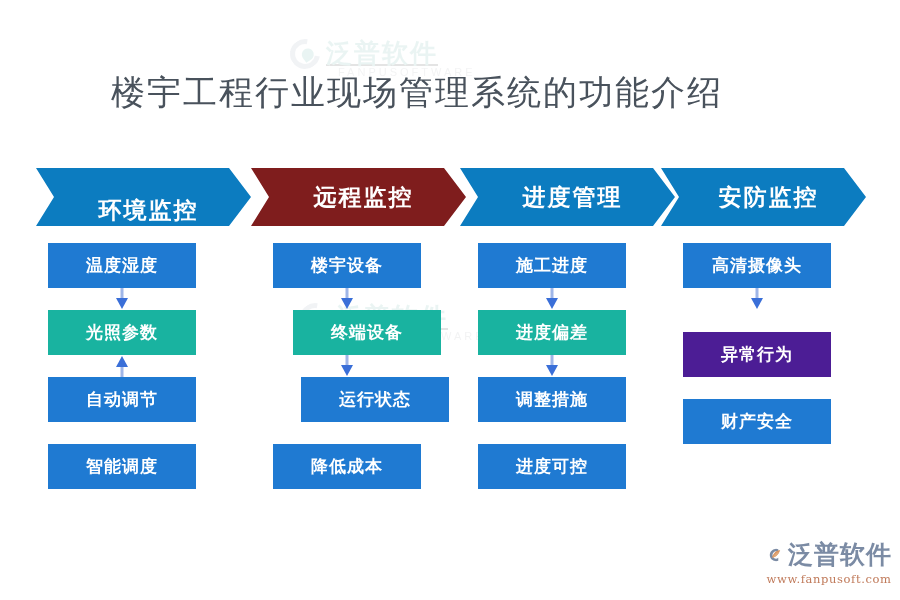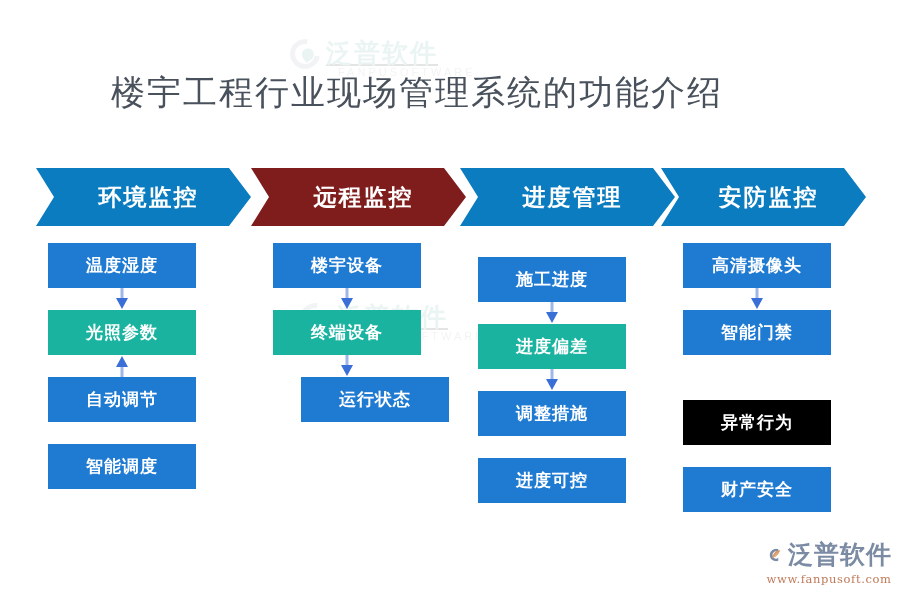--- a/index.html
+++ b/index.html
@@ -190,21 +190,21 @@
     <div class="wm-row">
       <div class="wm-mark"></div>
       <div class="wm-text">泛普软件</div>
     </div>
     <div class="wm-sub">FANPUSOFTWARE</div>
   </div>
 
   <div id="page-title">楼宇工程行业现场管理系统的功能介绍</div>
 
   <div id="chevron-band">
-      <div class="chevron" style="left: 36px; width: 215px; background: rgb(12, 124, 192);">
+      <div class="chevron" style="left: 36px; width: 215px; background: rgb(12, 124, 192); align-items: flex-end;">
         <div class="chevron-label">环境监控</div>
       </div>
       <div class="chevron" style="left: 251px; width: 215px; background: #7f1d1d;">
         <div class="chevron-label">远程监控</div>
       </div>
       <div class="chevron" style="left: 460px; width: 215px; background: rgb(12, 124, 192);">
         <div class="chevron-label">进度管理</div>
       </div>
       <div class="chevron" style="left: 661px; width: 205px; background: rgb(12, 124, 192); text-align: center;">
         <div class="chevron-label">安防监控</div>
@@ -241,35 +241,38 @@
       <div class="column" style="left: 273px;">
         <div class="node-box blue" style="background: rgb(31, 122, 210);">
           <div class="node-label">楼宇设备</div>
         </div>
         <div class="connector">
           <svg class="arrow-svg" width="16" height="22" viewBox="0 0 16 22">
             <rect x="6.5" y="0" width="3" height="12" fill="#9fb6e8"></rect>
             <polygon points="2,10 14,10 8,21" fill="#3a6fd8"></polygon>
           </svg>
         </div>
-        <div class="node-box green" style="background: rgb(25, 179, 160);">
+        <div class="node-box green" style="background: rgb(25, 179, 160); margin-left: 20px;">
           <div class="node-label">终端设备</div>
         </div>
         <div class="connector">
           <svg class="arrow-svg" width="16" height="22" viewBox="0 0 16 22">
             <rect x="6.5" y="0" width="3" height="12" fill="#9fb6e8"></rect>
             <polygon points="2,10 14,10 8,21" fill="#3a6fd8"></polygon>
           </svg>
         </div>
         <div class="node-box blue" style="background: rgb(31, 122, 210); margin-left: 28px;">
           <div class="node-label">运行状态</div>
         </div>
         <div class="connector empty"></div>
-      </div>
-      <div class="column" style="left: 478px; margin-top: 14px;">
+        <div class="node-box blue" style="background: rgb(31, 122, 210);">
+          <div class="node-label">降低成本</div>
+        </div>
+      </div>
+      <div class="column" style="left: 478px;">
         <div class="node-box blue" style="background: rgb(31, 122, 210);">
           <div class="node-label">施工进度</div>
         </div>
         <div class="connector">
           <svg class="arrow-svg" width="16" height="22" viewBox="0 0 16 22">
             <rect x="6.5" y="0" width="3" height="12" fill="#9fb6e8"></rect>
             <polygon points="2,10 14,10 8,21" fill="#3a6fd8"></polygon>
           </svg>
         </div>
         <div class="node-box green" style="background: rgb(25, 179, 160);">
@@ -292,25 +295,22 @@
       <div class="column" style="left: 683px;">
         <div class="node-box blue" style="background: rgb(31, 122, 210);">
           <div class="node-label">高清摄像头</div>
         </div>
         <div class="connector">
           <svg class="arrow-svg" width="16" height="22" viewBox="0 0 16 22">
             <rect x="6.5" y="0" width="3" height="12" fill="#9fb6e8"></rect>
             <polygon points="2,10 14,10 8,21" fill="#3a6fd8"></polygon>
           </svg>
         </div>
-        <div class="node-box blue" style="background: rgb(31, 122, 210);">
-          <div class="node-label">智能门禁</div>
-        </div>
-        <div class="connector empty"></div>
-        <div class="node-box blue" style="background: #000000; margin-top: 23px;">
+        <div class="connector empty"></div>
+        <div class="node-box blue" style="background: #4c1d95;">
           <div class="node-label">异常行为</div>
         </div>
         <div class="connector empty"></div>
         <div class="node-box blue" style="background: rgb(31, 122, 210);">
           <div class="node-label">财产安全</div>
         </div>
       </div>
     </div>
 
   <div id="brand-logo">

